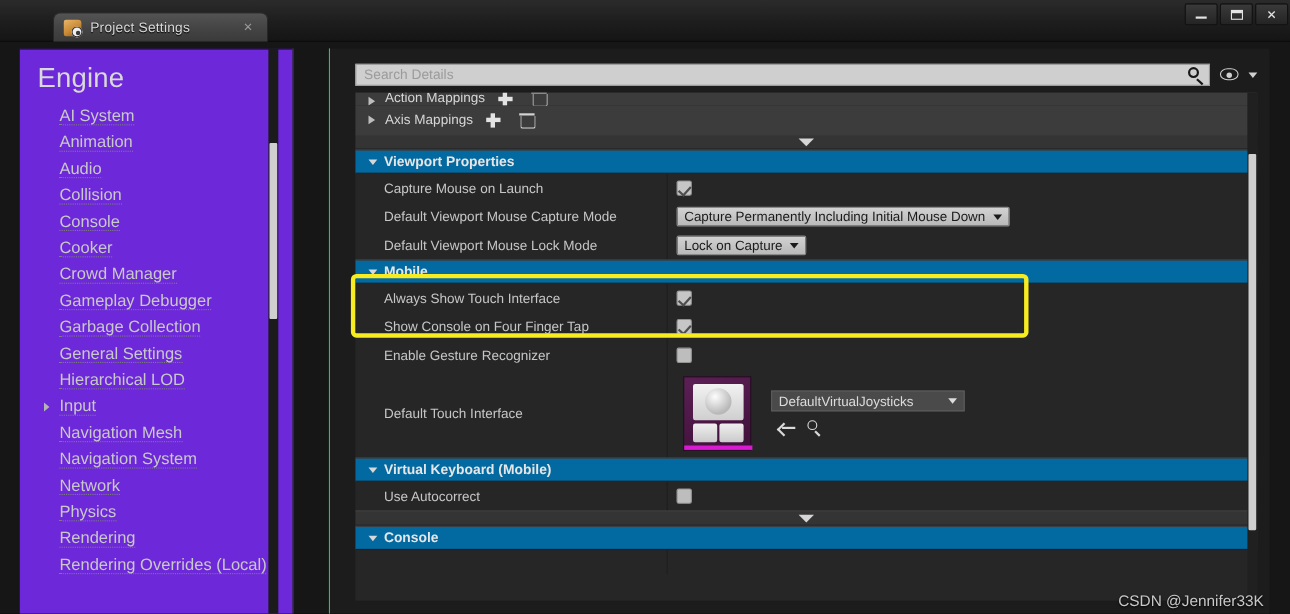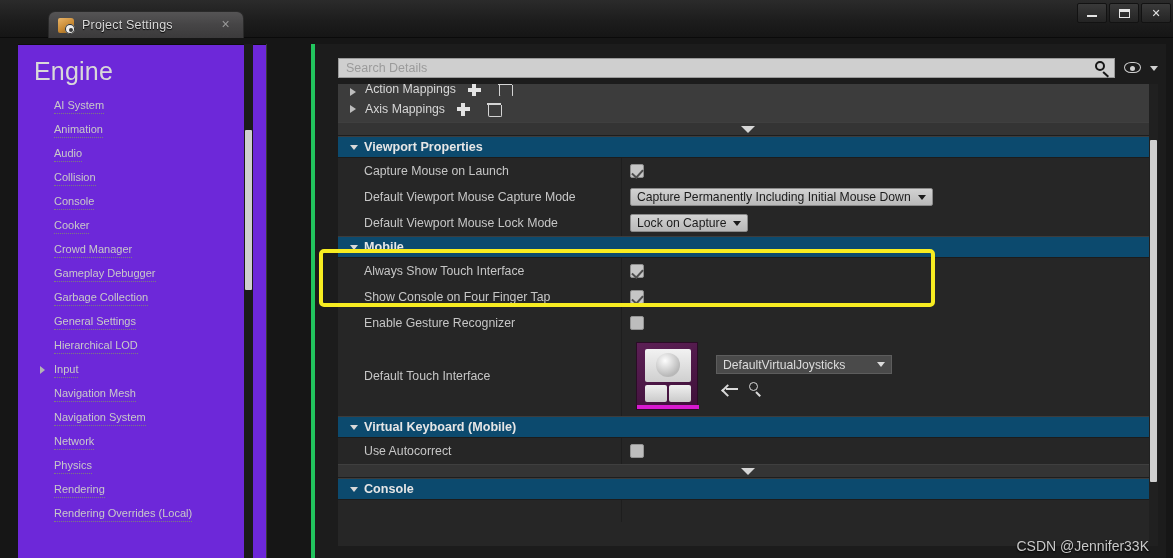--- a/index.html
+++ b/index.html
@@ -71,43 +71,43 @@
   }
   .sb-title{
     color:#d9d9d9; font-size:25px; padding:12px 0 6px 16px; letter-spacing:.2px;
   }
   .sb-list{ padding-top:2px; }
   .sb-item{
     position:relative; height:24px; padding-left:36px;
     display:flex; align-items:center; cursor:pointer;
   }
   .sb-item .lbl{
-    color:#c9c9c9; font-size:11px;
+    color:#c9c9c9; font-size:15px;
     border-bottom:1px dotted #7d7d7d; padding-bottom:1px; line-height:13px;
   }
   .sb-item .arrow{
     position:absolute; left:22px; top:8px;
     width:0; height:0; border-left:5.5px solid #b4b4b4;
     border-top:4px solid transparent; border-bottom:4px solid transparent;
   }
   .sb-scroll{
     position:absolute; left:244px; top:44px; width:9px; height:514px; background:#1b1b1b;
   }
   .sb-thumb{
     position:absolute; left:1px; top:86px; width:7px; height:160px;
     background:#cfcfcf; border-radius:1px;
   }
   .sb-divider{
     position:absolute; left:266px; top:44px; width:1px; height:514px; background:#3a3a3a;
   }
 
   
   .main{
-    position:absolute; left:311px; top:44px; width:855px; height:514px;
-    background:#1c1c1c; border-left:4px solid #22c55e;
+    position:absolute; left:299px; top:44px; width:855px; height:514px;
+    background:#1c1c1c; border-left:1px solid #22c55e;
   }
   .searchrow{
     position:absolute; left:23px; top:14px; width:820px; height:20px;
     display:flex; align-items:center;
   }
   .searchbox{
     flex:1 1 auto; height:20px; background:#cfcfcf; border:1px solid #9a9a9a;
     display:flex; align-items:center; position:relative;
   }
   .searchbox .ph{
@@ -147,21 +147,21 @@
   .drow{ position:relative; display:flex; min-height:26px; }
   .dleft{
     width:284px; flex:0 0 284px; display:flex; align-items:center;
     padding-left:26px; color:#c6c6c6; font-size:12.3px;
     border-right:1px solid #1e1e1e;
   }
   .dright{ flex:1 1 auto; display:flex; align-items:center; padding-left:8px; }
 
   .sechead{
     position:relative; height:22px; display:flex; align-items:center;
-    background:#0c4a6e; border-top:1px solid #3c3c3c; border-bottom:1px solid #1c1c1c;
+    background:#0369a1; border-top:1px solid #3c3c3c; border-bottom:1px solid #1c1c1c;
     color:#e6e6e6; font-size:12.6px; font-weight:bold; padding-left:26px;
   }
   .sechead .tri{
     position:absolute; left:12px; top:8px; width:0; height:0;
     border-top:5.5px solid #d8d8d8; border-left:4.5px solid transparent; border-right:4.5px solid transparent;
   }
 
   .toprow{
     height:26px; display:flex; align-items:center; padding-left:12px;
     background:#3c3c3c; color:#d6d6d6; font-size:12.3px;

